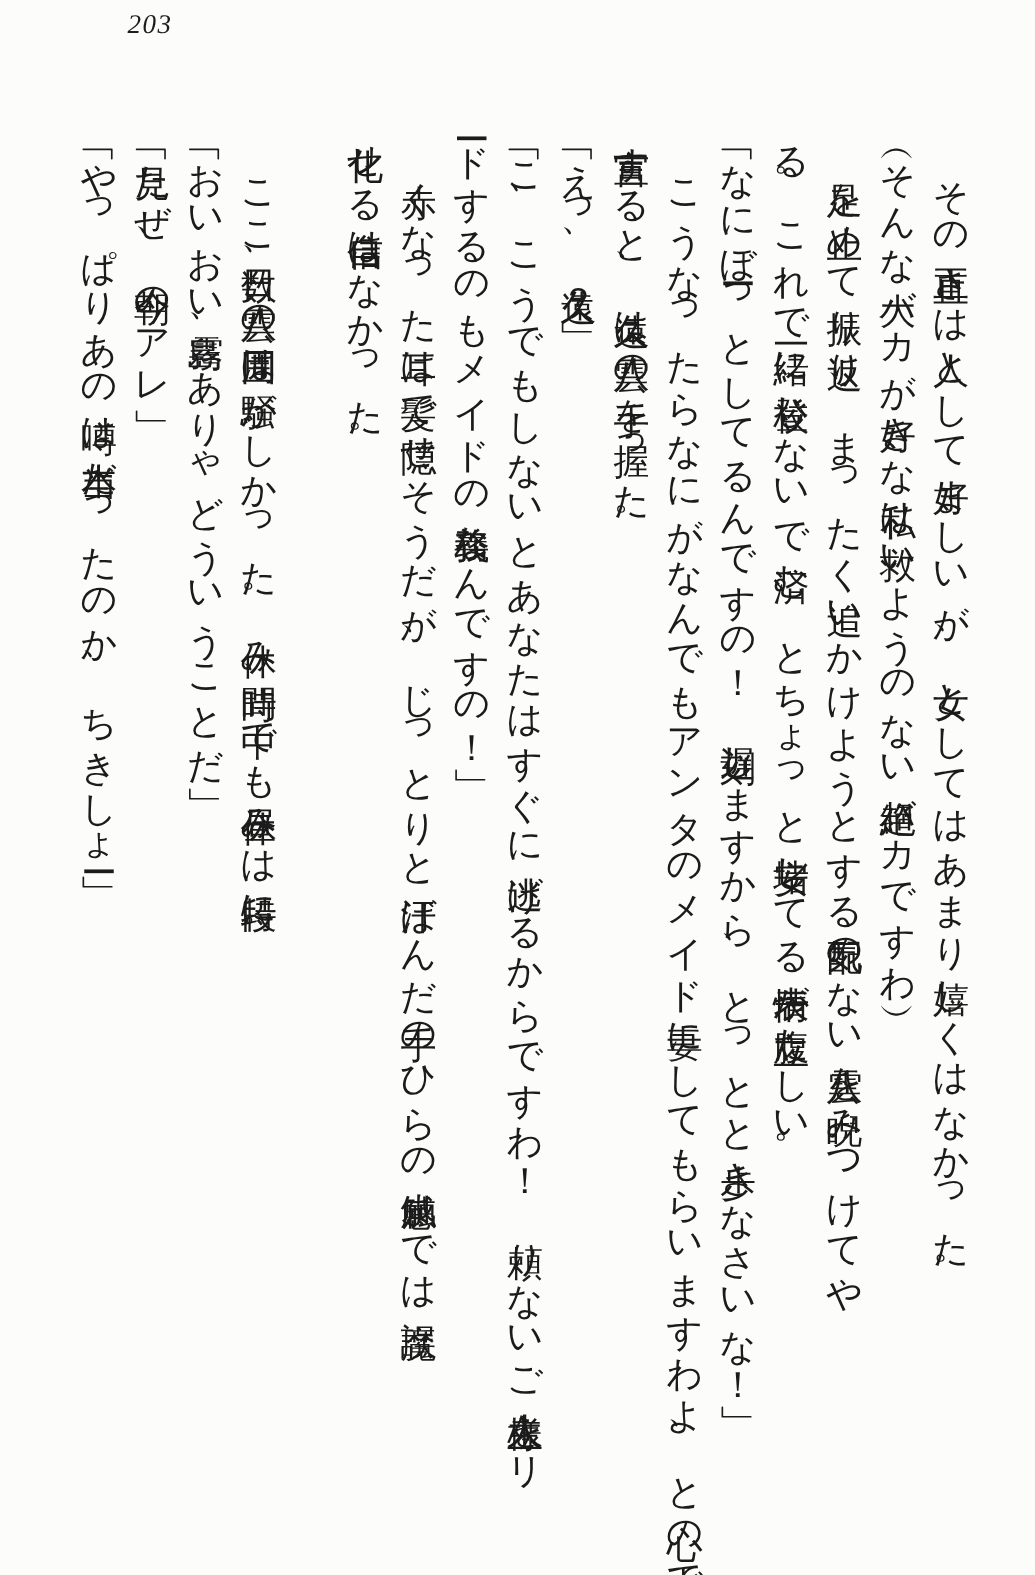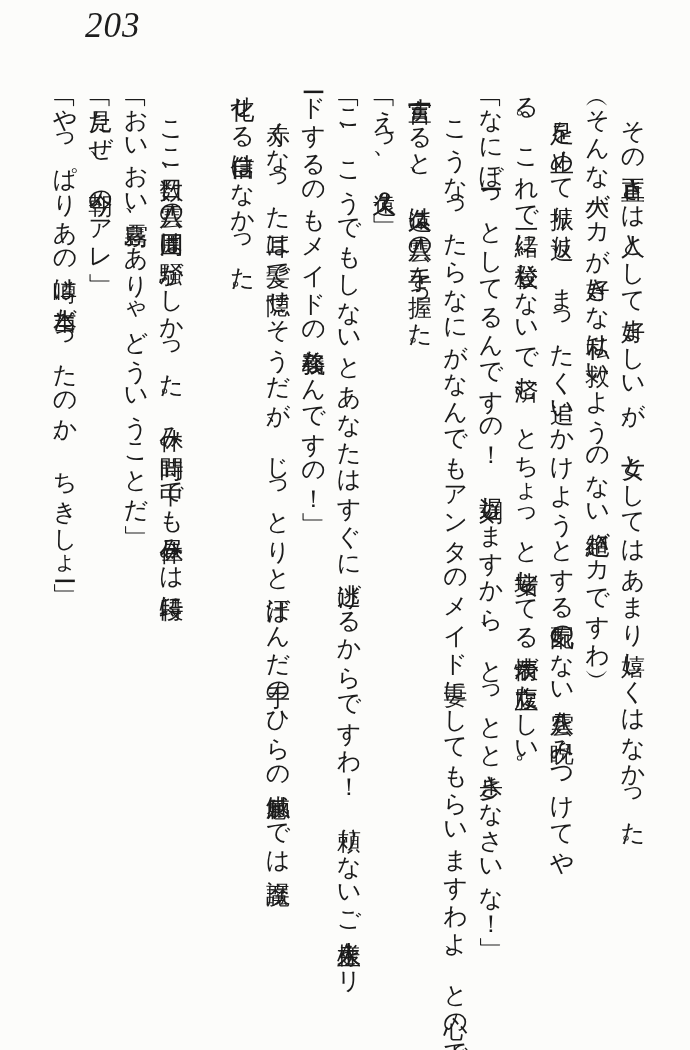--- a/index.html
+++ b/index.html
@@ -15,21 +15,21 @@
     font-family: "Liberation Serif", "DejaVu Serif", serif;
   }
   .page {
     position: absolute;
     inset: 0;
   }
   .page-number {
     position: absolute;
     left: 85px;
     top: 6px;
-    font-size: 35px;
+    font-size: 18px;
     font-style: italic;
     color: #1d1d1d;
     letter-spacing: 1px;
   }
   .text-area {
     position: absolute;
     top: 80px;
     right: 40px;
     height: 948px;
     writing-mode: vertical-rl;

